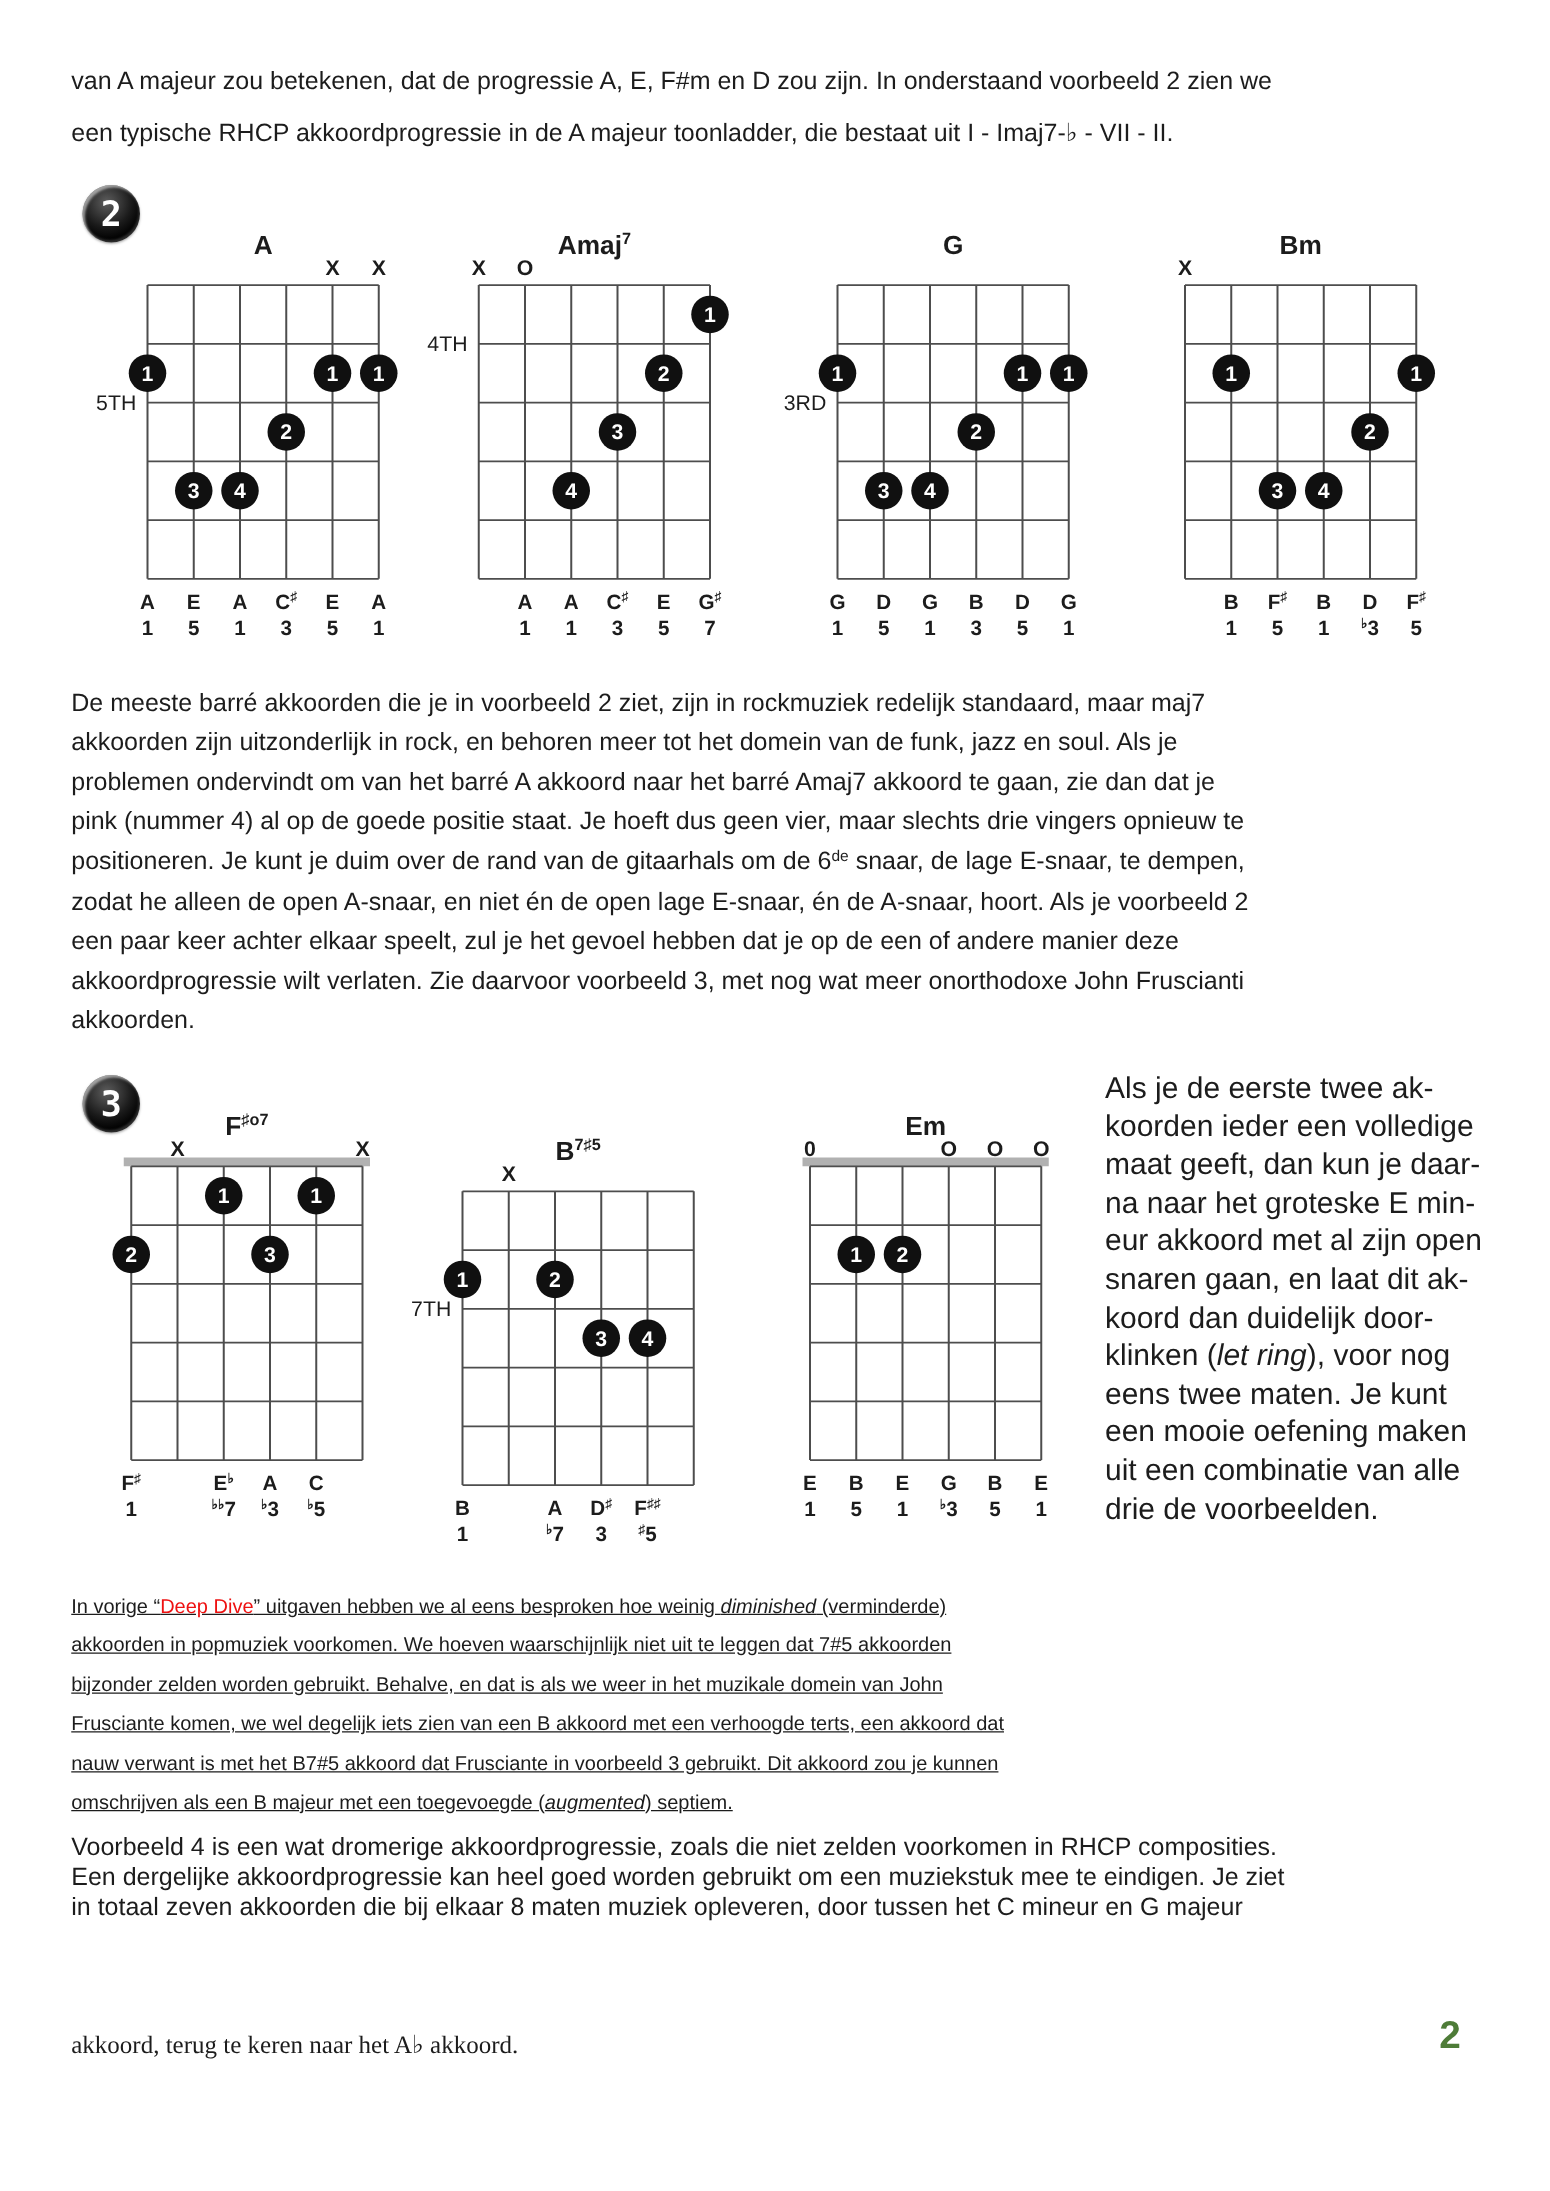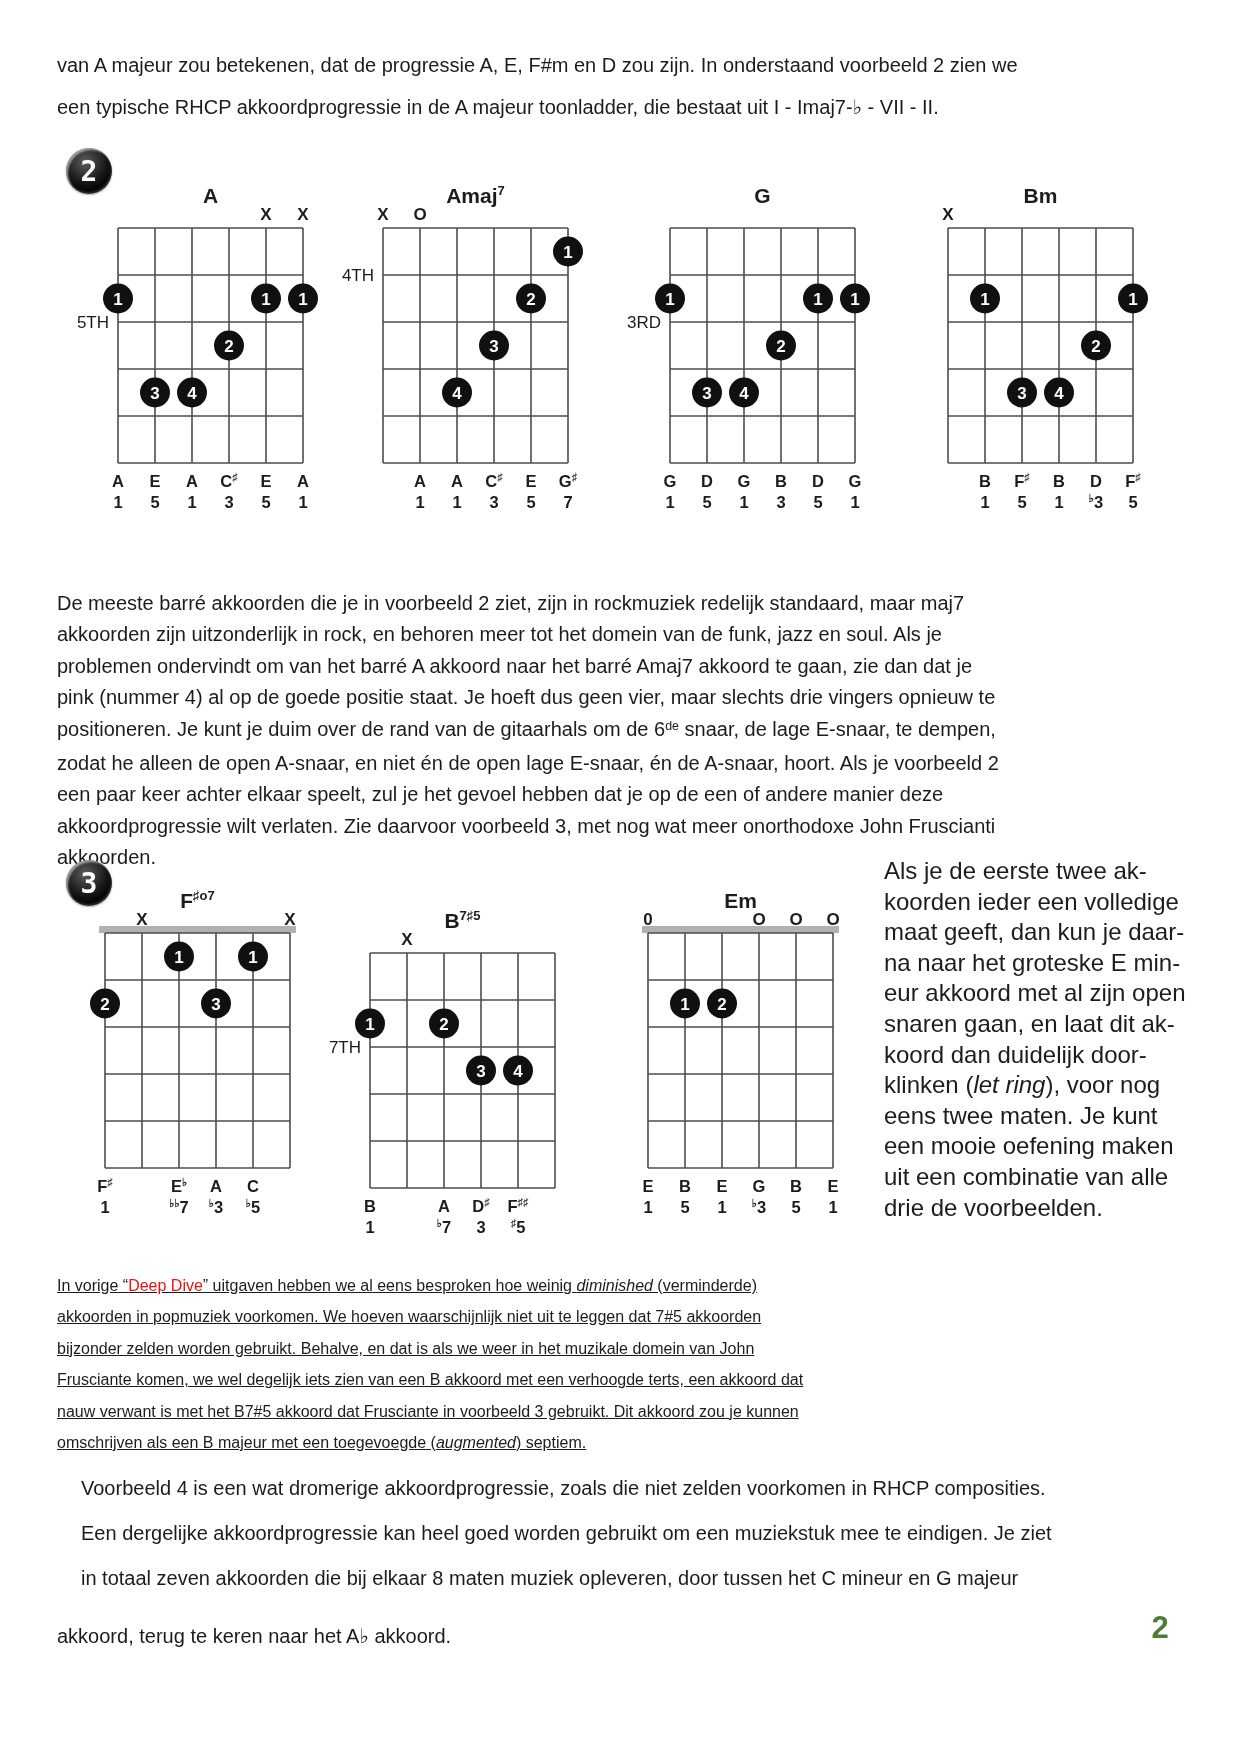--- a/index.html
+++ b/index.html
@@ -6,25 +6,25 @@
     --text:#1c1c1c; --red:#ee1111; --green:#4e7c38;
     --grid:#4d4d4d; --nut:#b1b1b1; --dot:#101010;
   }
   html,body{margin:0;padding:0;background:#ffffff;}
   .page{
     position:relative;width:1212px;height:1753px;background:#fff;
     font-family:"Liberation Sans",sans-serif;color:var(--text);overflow:hidden;
   }
   .rich{position:absolute;white-space:pre-line;margin:0;}
   #intro{left:57px;top:44px;width:1155px;font-size:20px;line-height:42px;}
-  #para-barre{left:57px;top:548px;width:1135px;font-size:20px;line-height:31.4px;margin-top:40px;}
+  #para-barre{left:57px;top:548px;width:1135px;font-size:20px;line-height:31.4px;}
   #aside{left:884px;top:856px;width:315px;font-size:24px;line-height:30.6px;}
   #para-deepdive{left:57px;top:1270px;width:1135px;font-size:16px;line-height:31.4px;text-decoration:underline;}
-  #para-v4{left:57px;top:1466px;width:1145px;font-size:20px;line-height:45px;margin-left:24px;}
-  #para-last{left:57px;top:1621px;width:1145px;font-size:20px;line-height:31.4px;}
+  #para-v4{left:57px;top:1466px;width:1145px;font-size:20px;line-height:24px;}
+  #para-last{left:57px;top:1621px;width:1145px;font-size:20px;line-height:31.4px;font-family:Liberation Serif, serif;}
   .red{color:var(--red);}
   .italic{font-style:italic;}
   .sup{font-size:0.62em;position:relative;top:-0.45em;}
   .badge{
     position:absolute;width:46px;height:46px;border-radius:50%;
     background:radial-gradient(circle at 42% 30%, #5d5d5d 0%, #1a1a1a 48%, #000 72%);
     box-shadow:inset 2px 2px 2px rgba(255,255,255,.55), inset -1px -2px 2px rgba(255,255,255,.18), 0 1px 2px rgba(0,0,0,.35);
     color:#fff;font-family:"DejaVu Sans Mono",monospace;font-weight:bold;font-size:28px;
     display:flex;align-items:center;justify-content:center;
   }

